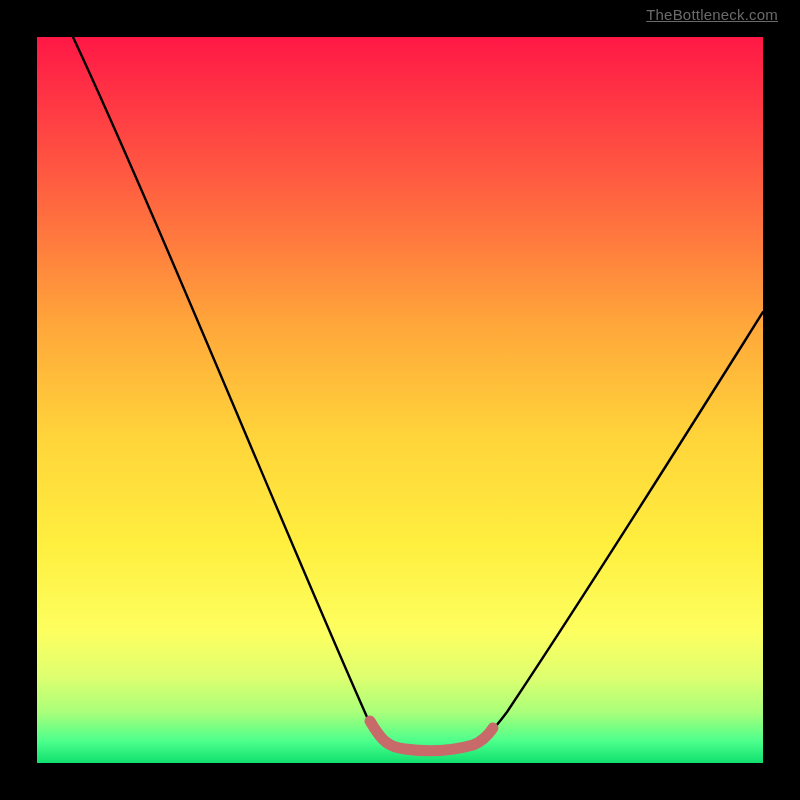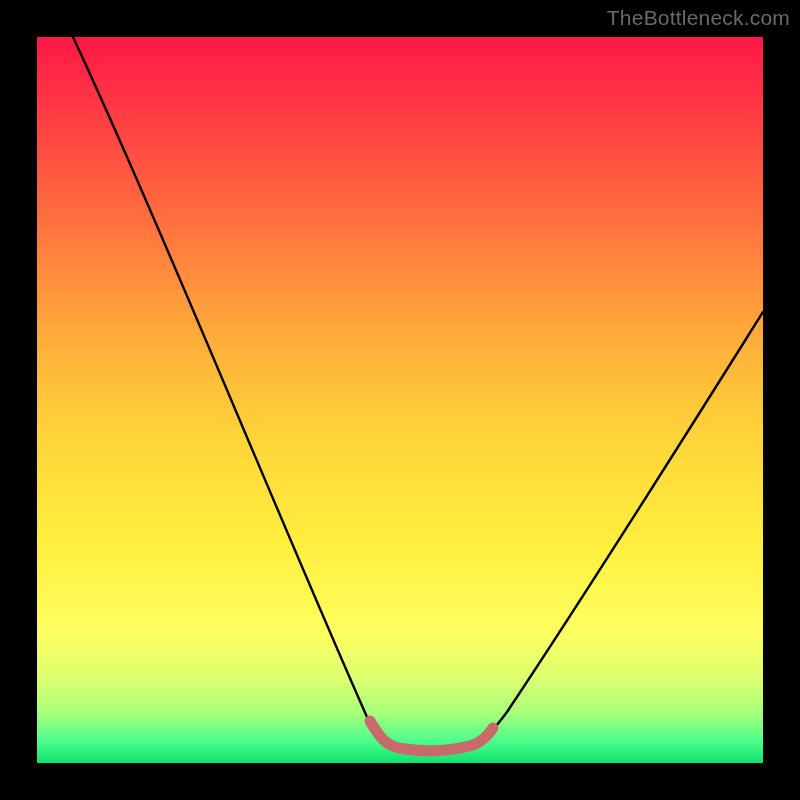--- a/index.html
+++ b/index.html
@@ -42,26 +42,27 @@
   svg.curve {
     position: absolute;
     left: 0;
     top: 0;
     width: 726px;
     height: 726px;
   }
   .watermark {
     position: absolute;
     top: 6px;
-    right: 10px;
+    right: 22px;
     color: #6a6a6a;
-    font-size: 21px;
+    font-size: 15px;
     font-weight: 400;
     letter-spacing: 0.2px;
     user-select: none;
+    text-decoration: underline;
   }
 </style>
 </head>
 <body>
 
 <div class="frame">
 
   <div class="plot-area">
     <svg class="curve" viewBox="0 0 726 726" preserveAspectRatio="none">
       <path d="M 36 0

